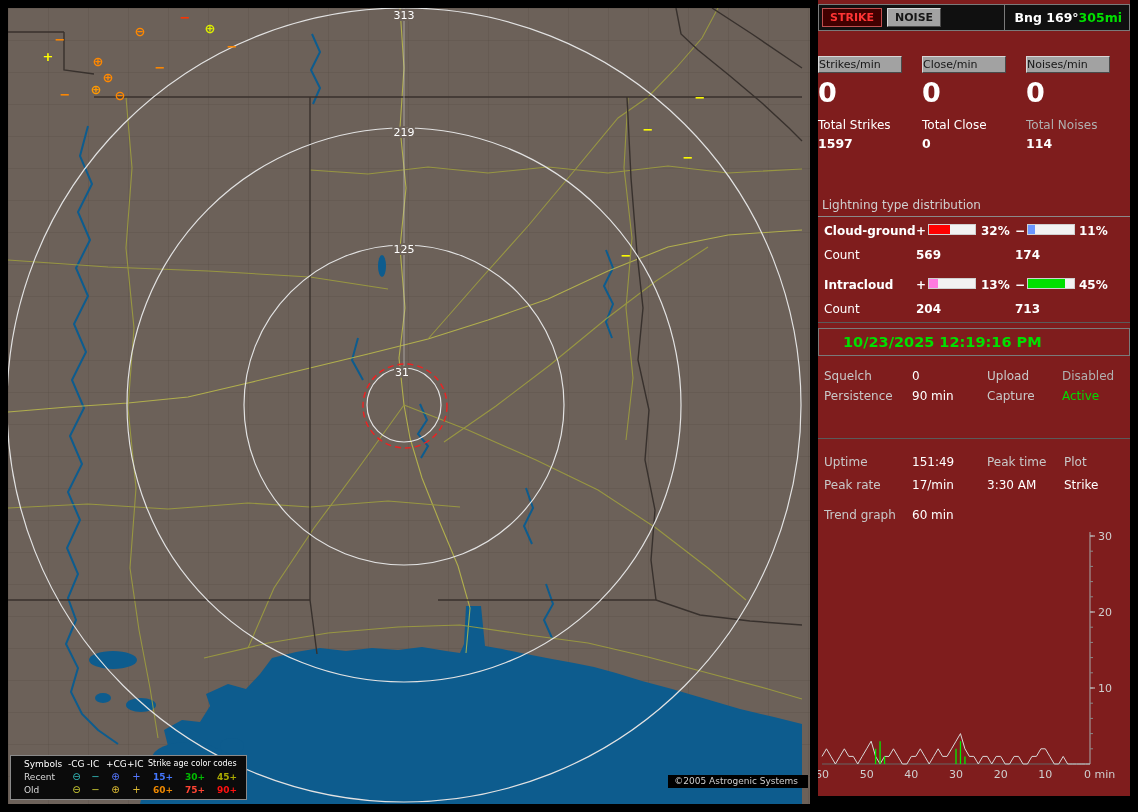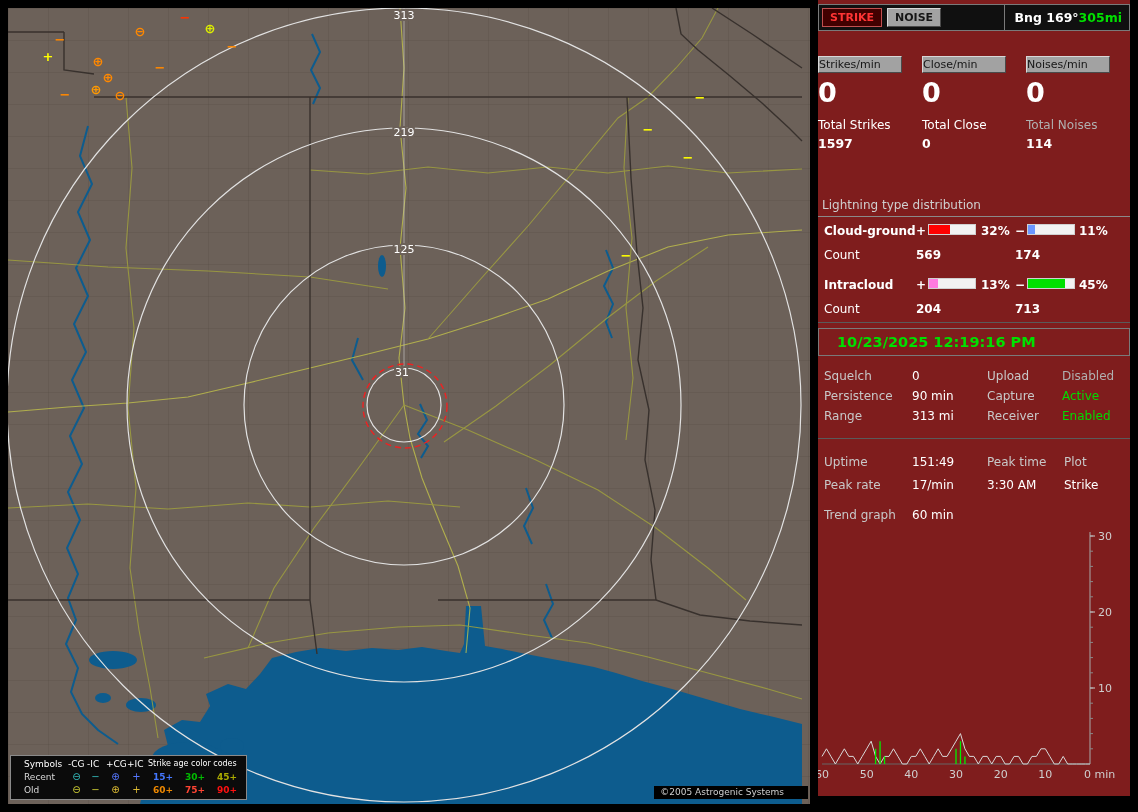--- a/index.html
+++ b/index.html
@@ -16,22 +16,22 @@
   
   #legend{position:absolute;left:2px;bottom:4px;background:#0b0b0b;border:1px solid #8a8a8a;
           padding:2px 4px 3px 13px;font-size:9px;line-height:12px;color:#e8e8e8}
   #legend-grid{display:grid;grid-template-columns:42px 17px 17px 19px 19px 30px 30px 30px;column-gap:2px;row-gap:1px;white-space:nowrap}
   .lg-h{color:#fff}
   .lg-age-h{font-size:8px;overflow:hidden}
   .lg-l{color:#d8d8d8}
   .lg-g{text-align:center;font-size:10px;line-height:11px}
   .lg-a{text-align:center;font-weight:bold}
 
-  #copyright{position:absolute;right:2px;bottom:5px;background:#000;color:#cfcfcf;
-             font-size:9px;padding:1px 24px 2px 6px}
+  #copyright{position:absolute;right:2px;bottom:16px;background:#000;color:#cfcfcf;
+             font-size:9px;padding:1px 10px 2px 6px}
 
   
   #rpanel{position:absolute;left:818px;top:0;width:312px;height:796px;background:#7f1d1d}
   .divider{position:absolute;left:0;width:312px;border-top:1px solid #5a5a5a}
 
   
   #topbar{position:absolute;top:4px;left:0;width:312px;height:27px;border:1px solid #7a7a7a;
           background:#101010;display:flex;align-items:center;padding:0 3px;gap:5px}
   .btn{font-family:inherit;font-size:11px;font-weight:bold;padding:2px 7px;cursor:pointer;line-height:13px}
   #strike-btn{background:#420000;border:1px solid #c05050;color:#ff3434}
@@ -58,21 +58,21 @@
   .sign{color:#fff;font-weight:bold}
   .bar{display:inline-block;width:48px;height:11px;background:#f2f2f2;border:1px solid #d0d0d0;
        position:absolute;top:2px;overflow:hidden}
   .bar i{position:absolute;left:0;top:0;bottom:0;display:block}
   .pct{color:#fff;font-weight:bold}
   .count-lbl{left:6px;color:#fff}
   .cnt{color:#fff;font-weight:bold}
 
   
   #datetime-box{position:absolute;left:0;top:328px;width:312px;height:28px;border:1px solid #7a7a7a;
-                display:flex;align-items:center;padding-left:18px}
+                display:flex;align-items:center;padding-left:24px}
   #datetime-value{color:#00e000;font-weight:bold;font-size:14.5px}
 
   
   .lab{color:#c8c8c8}
   .val{color:#fff}
   .c1{left:6px}.c2{left:94px}.c3{left:169px}.c4{left:244px}.c4b{left:246px}
 
   
   #trend-wrap{position:absolute;left:0;top:528px;width:312px;height:262px}
   #trend-svg text{font-size:11px;fill:#cfcfcf}
@@ -281,26 +281,20 @@
     <span class="lab c1">Squelch</span>
     <span class="val c2">0</span>
     <span class="lab c3">Upload</span>
     <span class="val c4" style="color: rgb(176, 176, 176);">Disabled</span>
   </div>
   <div class="srow" style="top:389px">
     <span class="lab c1">Persistence</span>
     <span class="val c2">90 min</span>
     <span class="lab c3">Capture</span>
     <span class="val c4" style="color: rgb(0, 221, 0);">Active</span>
-  </div>
-  <div class="srow" style="top:409px">
-    <span class="lab c1">Range</span>
-    <span class="val c2">313 mi</span>
-    <span class="lab c3">Receiver</span>
-    <span class="val c4" style="color: rgb(0, 221, 0);">Enabled</span>
   </div>
 
   <div class="divider" style="top:438px"></div>
 
   <div class="srow" style="top:455px">
     <span class="lab c1">Uptime</span>
     <span class="val c2">151:49</span>
     <span class="lab c3">Peak time</span>
     <span class="lab c4b">Plot</span>
   </div>

